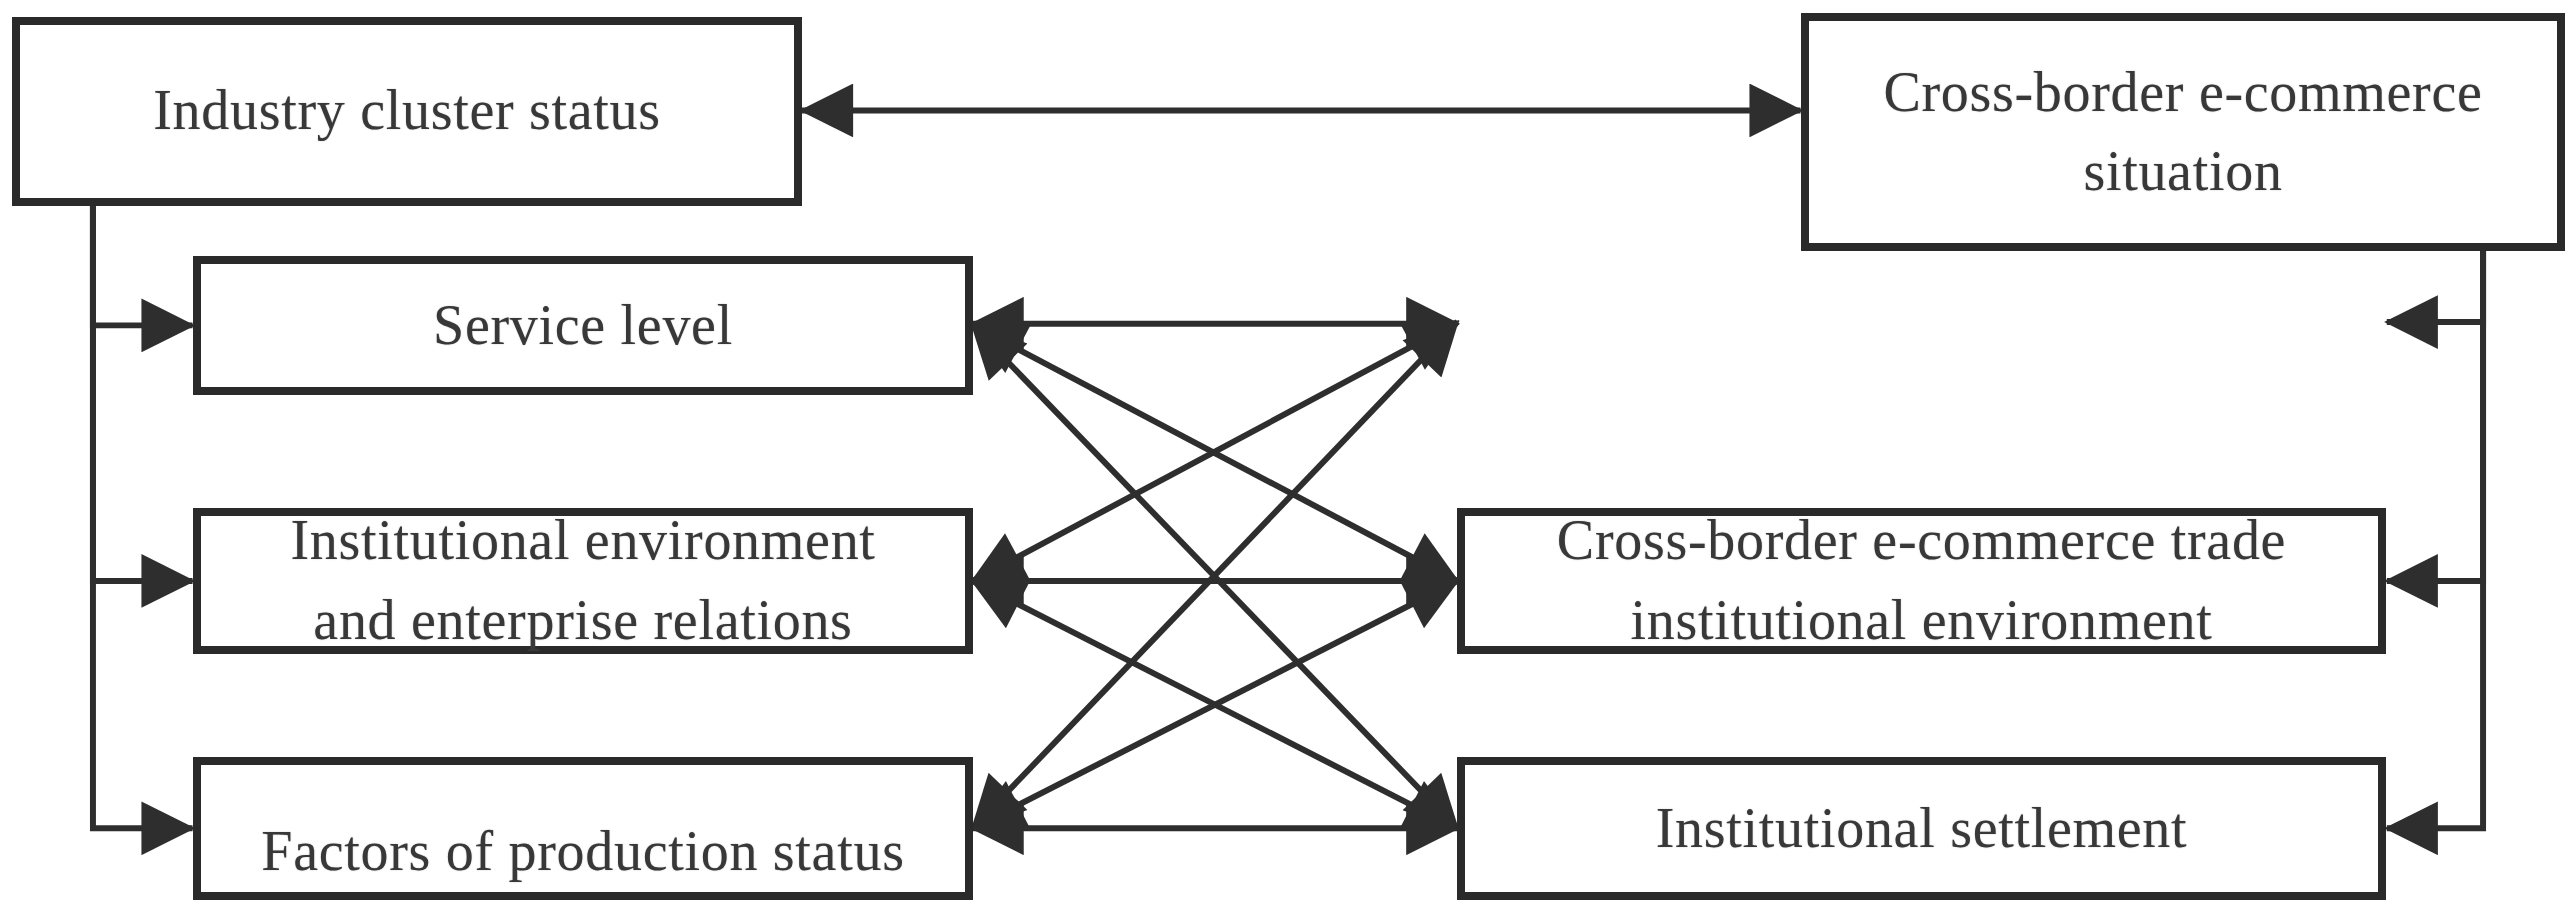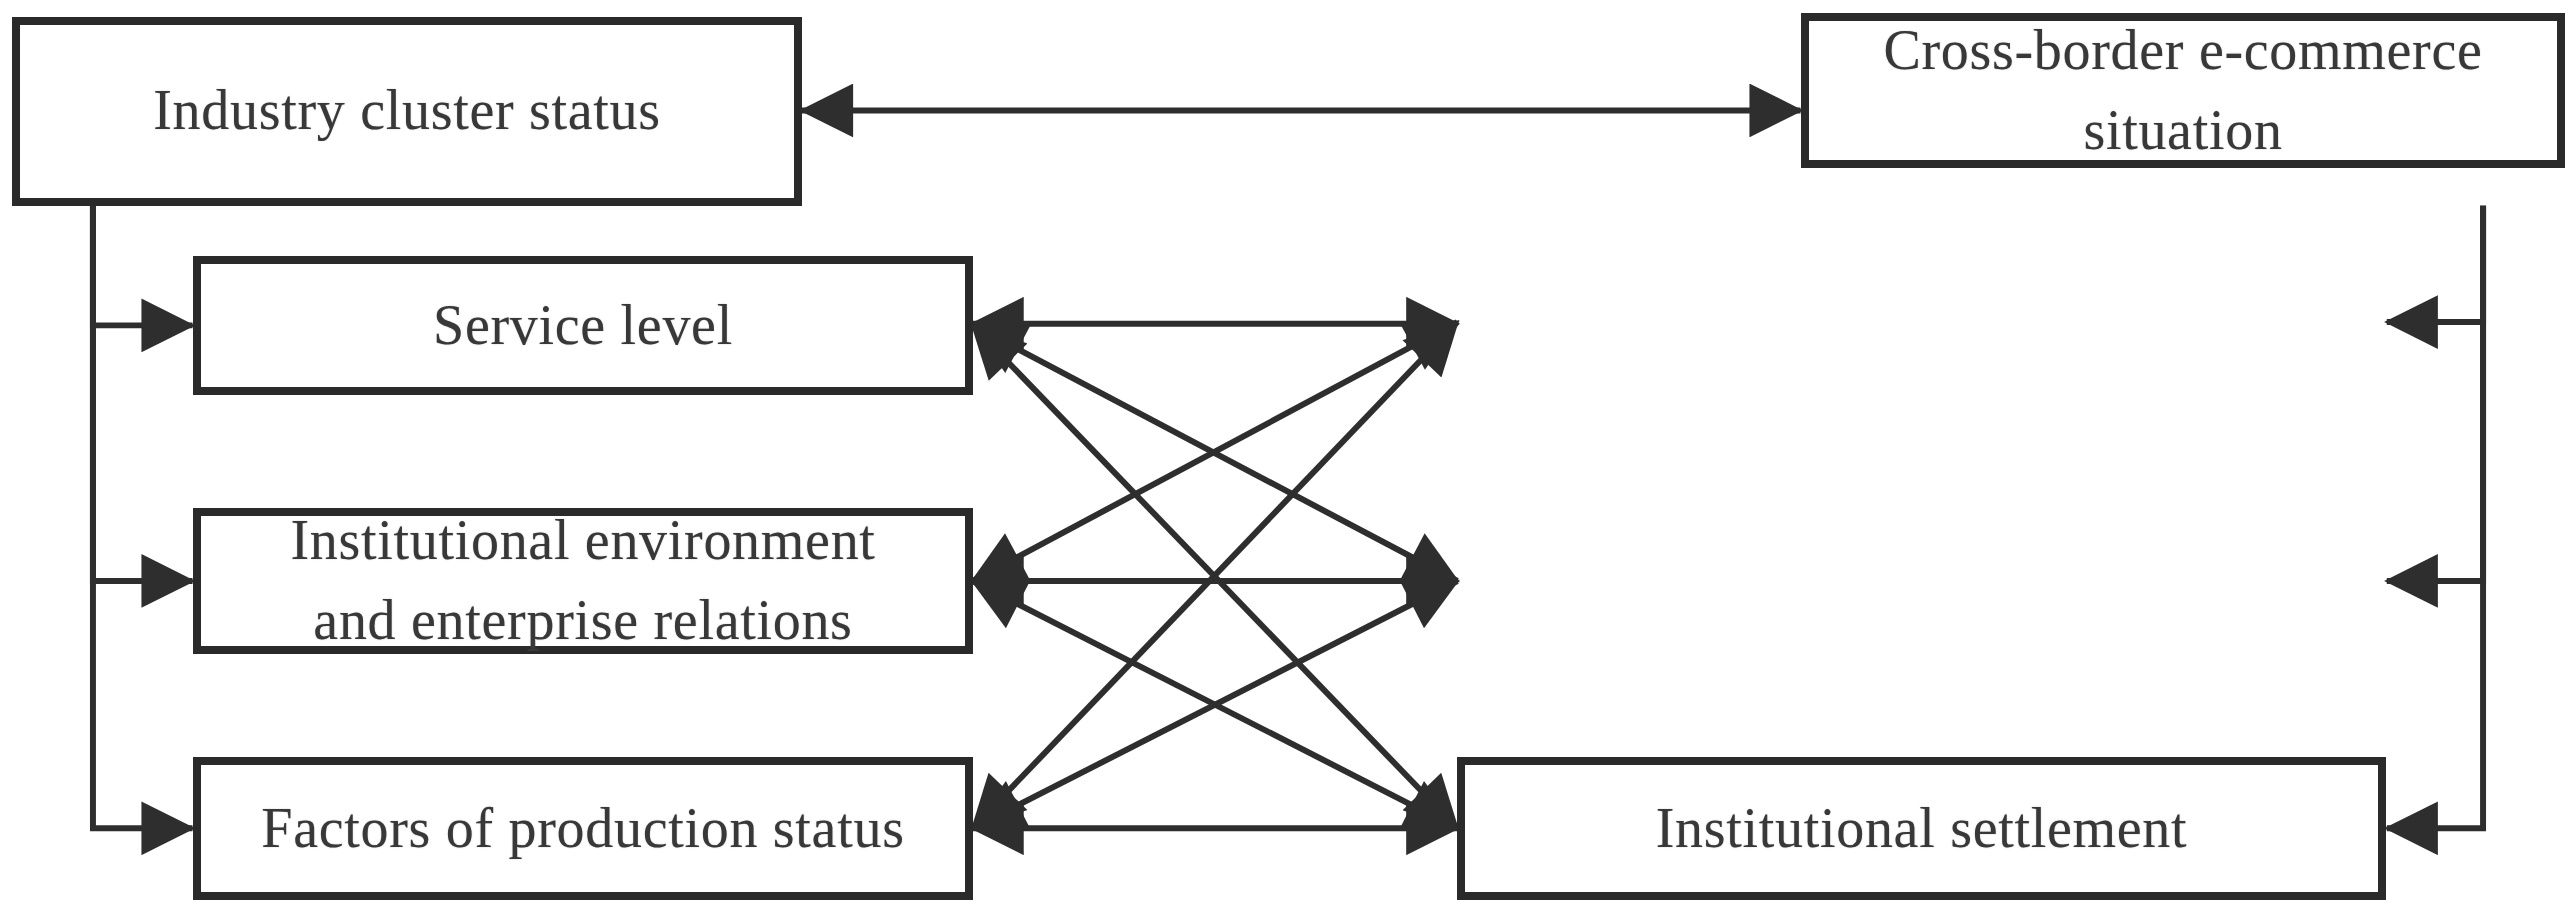--- a/index.html
+++ b/index.html
@@ -87,38 +87,42 @@
       <polyline points="1465,875 2195,1247.5" class="edge" marker-end="url(#arrowhead)" marker-start="url(#arrowhead)"></polyline>
       <polyline points="1465,1247.5 2195,485" class="edge" marker-end="url(#arrowhead)" marker-start="url(#arrowhead)"></polyline>
       <polyline points="1465,1247.5 2195,875" class="edge" marker-end="url(#arrowhead)" marker-start="url(#arrowhead)"></polyline>
       <polyline points="1465,1247.5 2195,1247.5" class="edge" marker-end="url(#arrowhead)" marker-start="url(#arrowhead)"></polyline>
     </svg>
 
   <div class="node" style="left:12px; top:16.6px; width:790px; height:189px;">
     <span class="label">Industry cluster status</span>
   </div>
 
-  <div class="node" style="left:1801px; top:13.3px; width:764px; height:155px;text-align:center;">
+  <div class="node" style="left:1801px; top:13.3px; width:764px; height:238px;text-align:center;">
     <span class="label">Cross-border e-commerce
 situation</span>
   </div>
 
   <div class="node" style="left:193px; top:256px; width:780px; height:139px;">
     <span class="label">Service level</span>
   </div>
 
   <div class="node" style="left:193px; top:508px; width:780px; height:146px;">
     <span class="label">Institutional environment
 and enterprise relations</span>
   </div>
 
-  <div class="node" style="left:193px; top:757px; width:780px; height:143px;">
+  <div class="node" style="left:193px; top:757px; width:780px; height:143px;align-items:flex-end;">
     <span class="label">Factors of production status</span>
   </div>
 
 
+  <div class="node" style="left:1457px; top:508px; width:929px; height:146px;">
+    <span class="label">Cross-border e-commerce trade
+institutional environment</span>
+  </div>
 
   <div class="node" style="left:1457px; top:757px; width:929px; height:143px;">
     <span class="label">Institutional settlement</span>
   </div>
 
 </div>
 
 
 </body></html>

